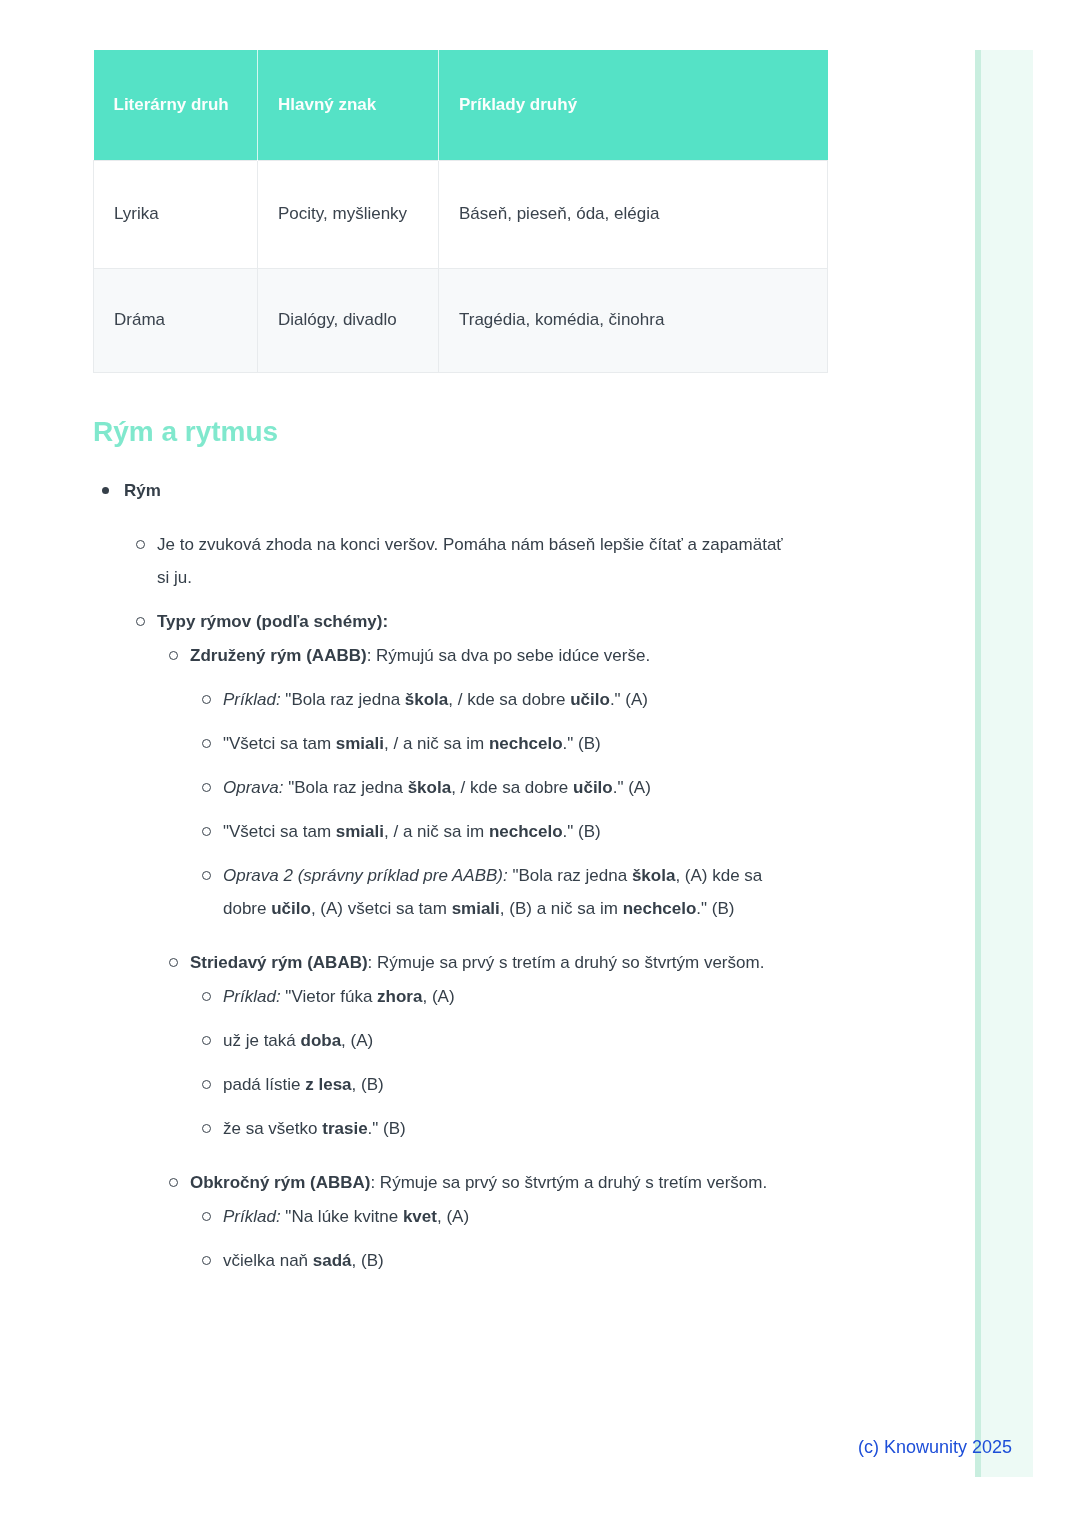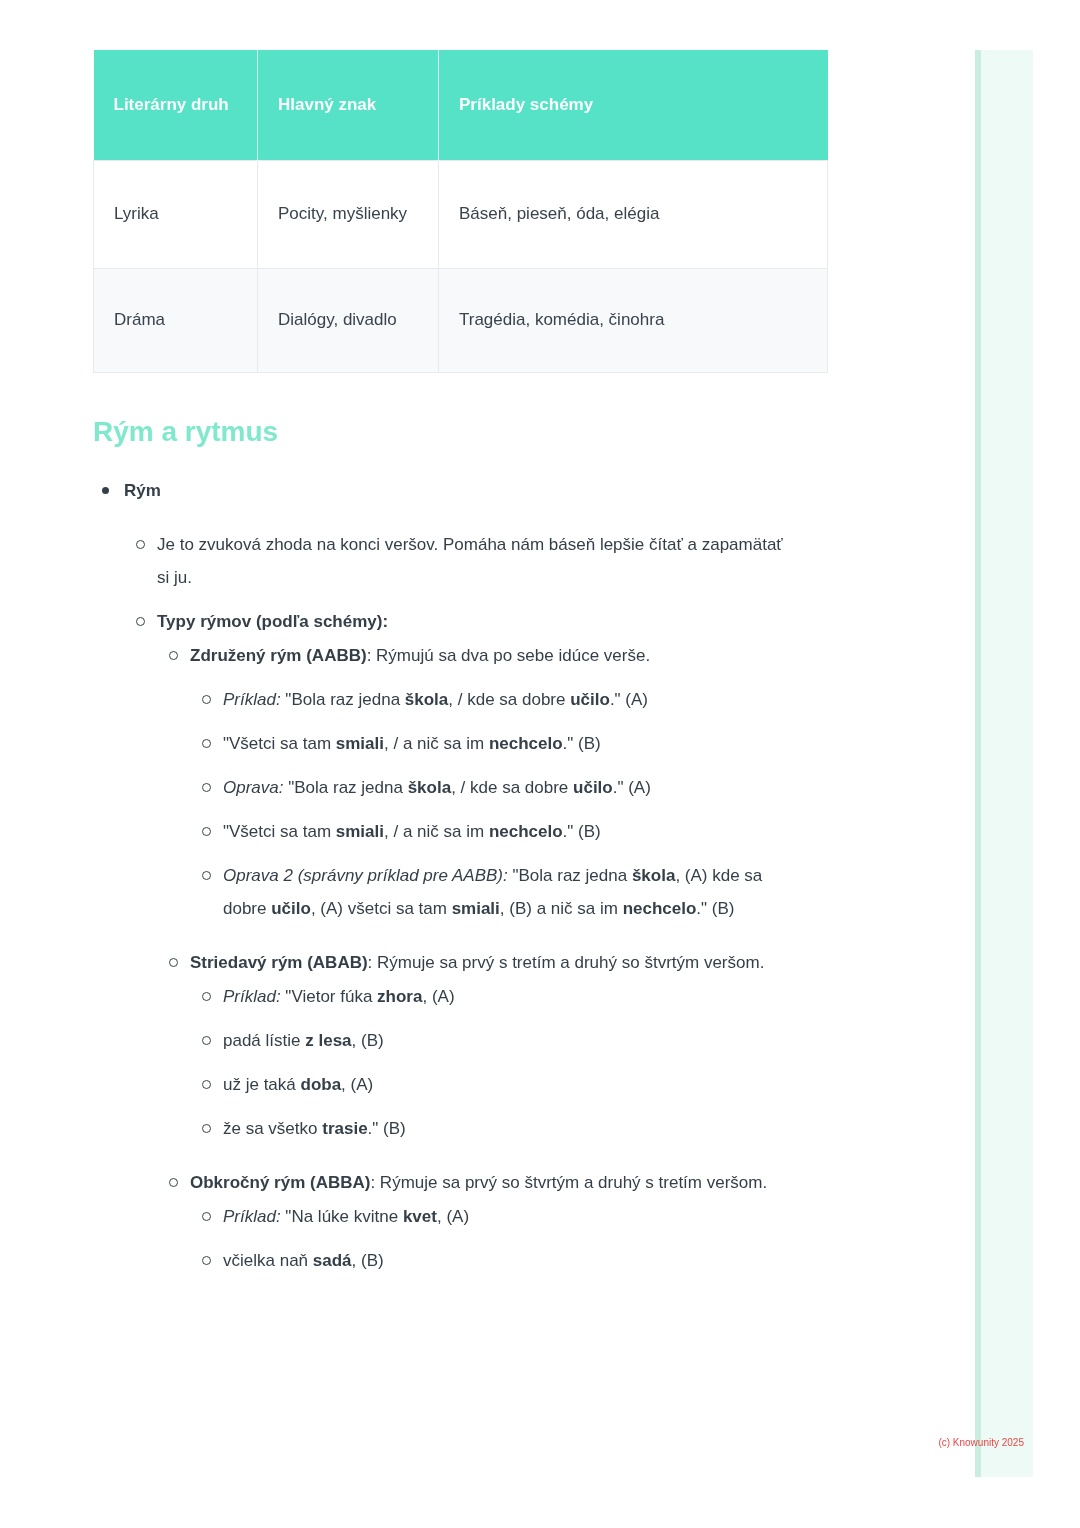--- a/index.html
+++ b/index.html
@@ -53,22 +53,22 @@
   .marker.circle{width:9px;height:9px;border:1.6px solid #3A434D;box-sizing:border-box;background:transparent;top:12px;}
   .l1{padding-left:31px;}
   .l2{padding-left:64px;}  .l2 .marker{left:43px;}
   .l3{padding-left:97px;}  .l3 .marker{left:76px;}
   .l4{padding-left:130px;} .l4 .marker{left:109px;}
   .b{font-weight:700;}
   .i{font-style:italic;}
 
   
   .footer{
-    position:absolute;top:1437px;left:12px;width:1012px;text-align:right;
-    font-size:10px;color:#ef4444;z-index:3;
+    position:absolute;top:1437px;left:0;width:1012px;text-align:right;
+    font-size:18px;color:#1d4ed8;z-index:3;
   }
 </style>
 </head>
 <body>
 
 <div class="page">
 
   <div class="stripe"></div>
 
   <div class="content">
@@ -76,21 +76,21 @@
     <table class="tbl">
       <colgroup>
           <col class="c1">
           <col class="c2">
           <col class="c3">
         </colgroup>
       <thead>
         <tr>
           <th>Literárny druh</th>
           <th>Hlavný znak</th>
-          <th>Príklady schémy</th>
+          <th>Príklady druhý</th>
         </tr>
       </thead>
       <tbody>
         <tr>
           <td>Lyrika</td>
           <td>Pocity, myšlienky</td>
           <td>Báseň, pieseň, óda, elégia</td>
         </tr>
         <tr>
           <td>Dráma</td>
@@ -154,26 +154,26 @@
         <span class="li-text"><span class="b">Striedavý rým (ABAB)</span><span>: Rýmuje sa prvý s tretím a druhý so štvrtým veršom.</span></span>
       </div>
 
       <div class="li l4">
         <span class="marker circle"></span>
         <span class="li-text"><span class="i">Príklad:</span><span> "Vietor fúka </span><span class="b">zhora</span><span>, (A)</span></span>
       </div>
 
       <div class="li l4">
         <span class="marker circle"></span>
-        <span class="li-text"><span>padá lístie </span><span class="b">z lesa</span><span>, (B)</span></span>
+        <span class="li-text"><span>už je taká </span><span class="b">doba</span><span>, (A)</span></span>
       </div>
 
       <div class="li l4">
         <span class="marker circle"></span>
-        <span class="li-text"><span>už je taká </span><span class="b">doba</span><span>, (A)</span></span>
+        <span class="li-text"><span>padá lístie </span><span class="b">z lesa</span><span>, (B)</span></span>
       </div>
 
       <div class="li l4 wide">
         <span class="marker circle"></span>
         <span class="li-text"><span>že sa všetko </span><span class="b">trasie</span><span>." (B)</span></span>
       </div>
 
       <div class="li l3 tight">
         <span class="marker circle"></span>
         <span class="li-text"><span class="b">Obkročný rým (ABBA)</span><span>: Rýmuje sa prvý so štvrtým a druhý s tretím veršom.</span></span>

